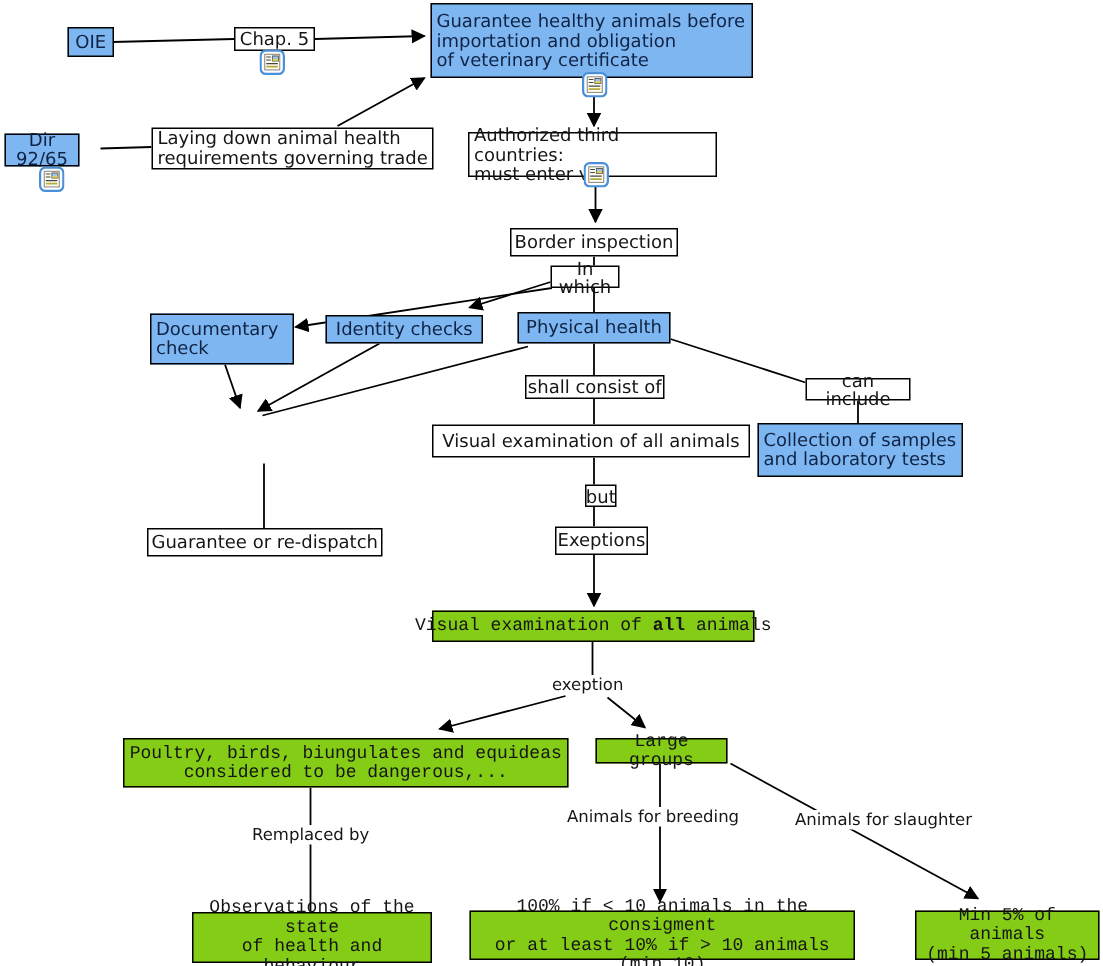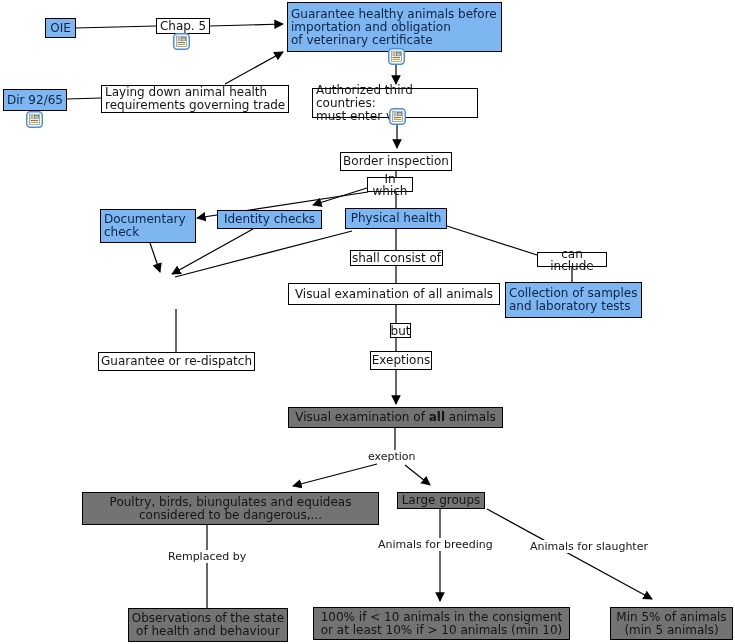--- a/index.html
+++ b/index.html
@@ -6,21 +6,21 @@
   .canvas{position:relative;width:735px;height:644px;background:#ffffff;
           font-family:"DejaVu Sans",sans-serif;overflow:hidden;}
   svg.edges{position:absolute;left:0;top:0;}
   .node{position:absolute;box-sizing:border-box;border:1px solid #000;
         background:#ffffff;color:#151515;font-size:12px;line-height:13px;
         display:flex;align-items:center;justify-content:center;text-align:center;}
   .node span{white-space:pre-line;}
   .node.pre span{white-space:pre;}
   .node.left{justify-content:flex-start;text-align:left;padding-left:3px;padding-right:2px;}
   .node.blue{background:#7db6f0;color:#102345;}
-  .node.light{background:#737373;}
+  .node.light{background:#84cc16;font-family:Liberation Mono, monospace;}
   .node.small{line-height:12px;}
   .plainlabel{position:absolute;font-size:11px;line-height:13px;color:#151515;
               background:#ffffff;padding:0 2px;white-space:nowrap;}
   .res-icon{position:absolute;width:17px;height:17px;display:block;}
   b{font-weight:bold;}
 </style>
 </head>
 <body>
 
 <div class="canvas">
@@ -63,21 +63,21 @@
       <span>OIE</span>
     </div>
   <div class="node" style="left:156px;top:18px;width:54px;height:16px">
       <span>Chap. 5</span>
     </div>
   <div class="node blue left" style="left:287px;top:2px;width:215px;height:50px">
       <span>Guarantee healthy animals before
 importation and obligation
 of veterinary certificate</span>
     </div>
-  <div class="node blue" style="left:3px;top:89px;width:64px;height:22px">
+  <div class="node blue" style="left:3px;top:89px;width:50px;height:22px">
       <span>Dir 92/65</span>
     </div>
   <div class="node left" style="left:101px;top:85px;width:188px;height:28px">
       <span>Laying down animal health
 requirements governing trade</span>
     </div>
   <div class="node left" style="left:312px;top:88px;width:166px;height:30px">
       <span>Authorized third countries:
 must enter via</span>
     </div>

